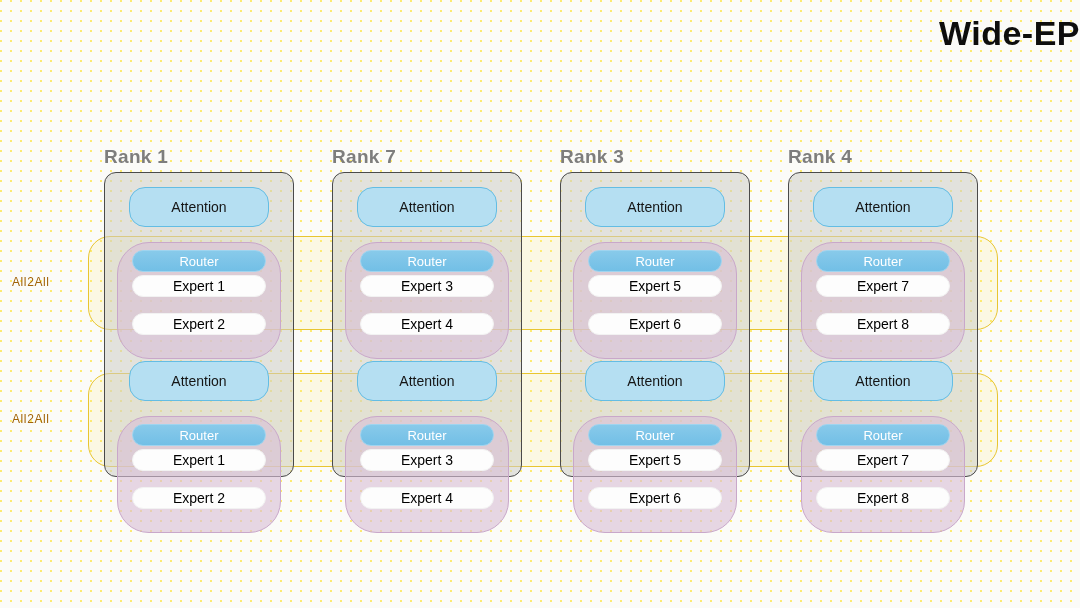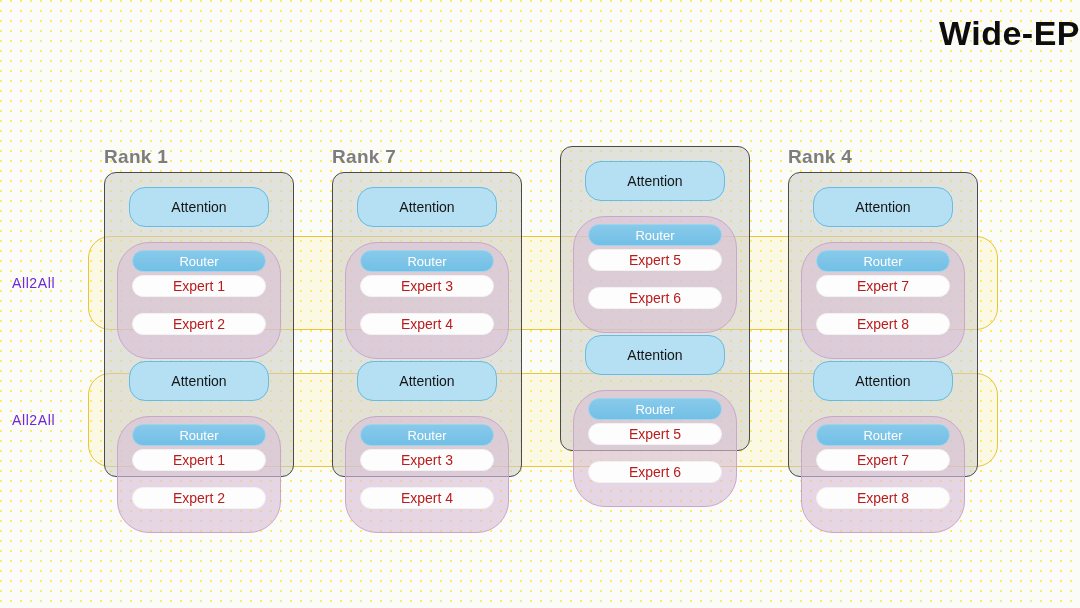--- a/index.html
+++ b/index.html
@@ -38,22 +38,22 @@
     border: 1.6px solid #e8c531;
     border-radius: 22px;
     background: rgba(255, 235, 120, 0.16);
     box-sizing: border-box;
   }
   #a2a-band-0 { left: 88px;  top: 236px; width: 910px; height: 94px; }
   #a2a-band-1 { left: 88px;  top: 373px; width: 910px; height: 94px; }
 
   .a2a-label {
     position: absolute;
-    font-size: 14px;
-    color: #6d28d9;
+    font-size: 12px;
+    color: #a16207;
     letter-spacing: 0.6px;
     white-space: nowrap;
   }
   #a2a-label-0 { left: 12px; top: 275px; }
   #a2a-label-1 { left: 12px; top: 412px; }
 
   
   .rank-col {
     position: absolute;
     top: 146px;
@@ -126,21 +126,21 @@
     height: 22px;
     box-sizing: border-box;
     margin: 3px 4px 16px 4px;
     border: 1px solid #f2f2f2;
     border-radius: 11px;
     background: #fdfdfd;
     display: flex;
     align-items: center;
     justify-content: center;
     font-size: 14px;
-    color: #b91c1c;
+    color: #000000;
     text-align: right;
   }
 
   .layer-gap { height: 2px; }
 </style>
 </head>
 <body>
 
 <div id="page-title">Wide-EP</div>
 
@@ -182,20 +182,21 @@
     <div class="attention-box">Attention</div>
     <div class="moe-box">
       <div class="router-box">Router</div>
       <div class="expert-box">Expert 3</div>
       <div class="expert-box">Expert 4</div>
     </div>
   </div>
 </div>
 
 <div id="rank-col-2" class="rank-col">
+  <div class="rank-label">Rank 3</div>
   <div class="rank-card">
     <div class="attention-box">Attention</div>
     <div class="moe-box">
       <div class="router-box">Router</div>
       <div class="expert-box">Expert 5</div>
       <div class="expert-box">Expert 6</div>
     </div>
     <div class="layer-gap"></div>
     <div class="attention-box">Attention</div>
     <div class="moe-box">

